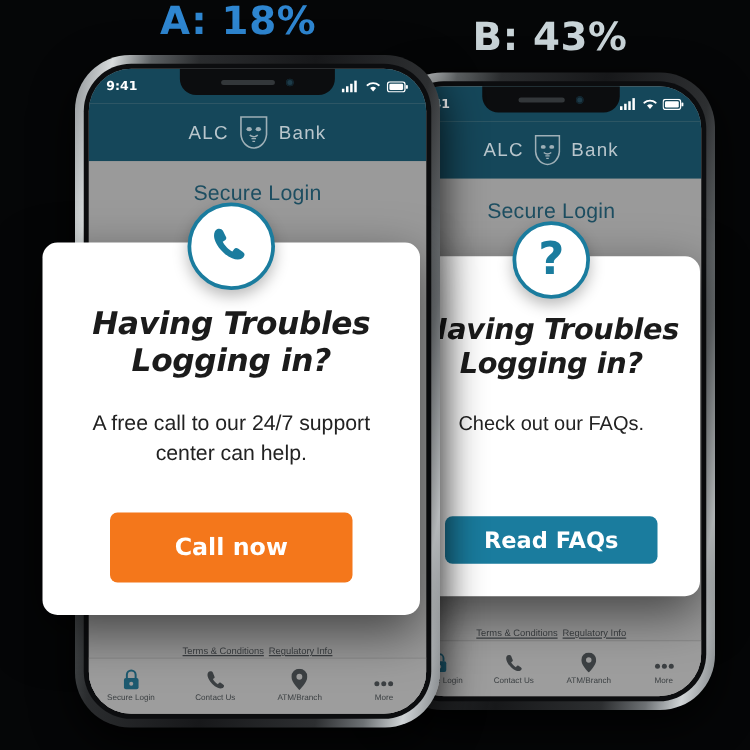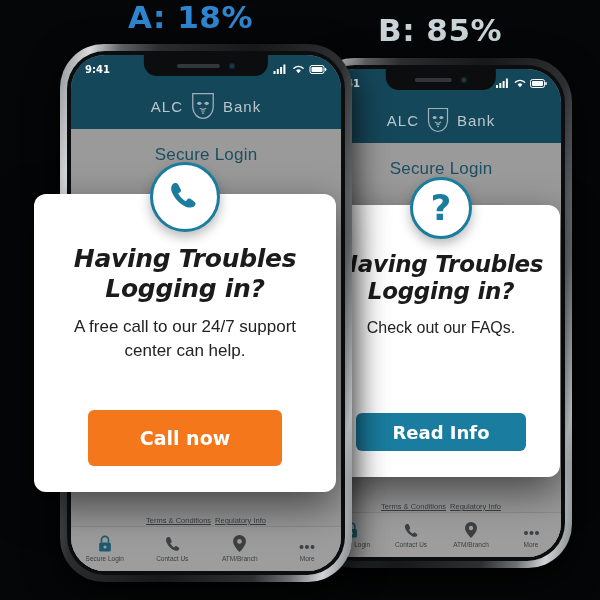--- a/index.html
+++ b/index.html
@@ -118,21 +118,21 @@
   #cardB .badge{width:56px;height:56px;top:-28px;}
   .qmark{font-size:36px;font-weight:bold;color:#1a7c9e;line-height:1;
          font-family:"DejaVu Sans",sans-serif;}
   .card-title{
     margin-top:50px;text-align:center;font-weight:bold;color:#1b1b1b;
     font-size:25px;line-height:1.18;letter-spacing:-.3px;
     font-family:"DejaVu Sans",sans-serif;padding:0 10px;font-style:italic;
   }
   #cardB .card-title{margin-top:46px;font-size:23px;}
   .card-body{
-    margin-top:12px;text-align:center;color:#222;font-size:17px;
+    margin-top:24px;text-align:center;color:#222;font-size:17px;
     line-height:1.4;padding:0 22px;
   }
   #cardB .card-body{font-size:16px;}
   .cta{
     position:absolute;bottom:24px;left:50%;transform:translateX(-50%);
     border:none;border-radius:6px;color:#fff;font-size:19px;font-weight:bold;
     display:flex;align-items:center;justify-content:center;cursor:pointer;
     font-family:"DejaVu Sans",sans-serif;
   }
   #ctaA{background:#f4771b;width:194px;height:56px;bottom:26px;}
@@ -333,33 +333,33 @@
 
   <div class="card" id="cardB">
     <div class="badge">
       <span class="qmark">?</span>
     </div>
     <div class="card-title">
       <span>Having Troubles</span><br>
       <span>Logging in?</span>
     </div>
     <div class="card-body">Check out our FAQs.</div>
-    <button class="cta" id="ctaB">Read Info</button>
+    <button class="cta" id="ctaB">Read FAQs</button>
   </div>
 
   <div class="card" id="cardA">
     <div class="badge">
       <svg width="34" height="34" viewBox="0 0 24 24">
         <path d="M4.2 2.3C2.1 3.4 1.7 6.4 3.1 9.4c1.7 3.7 5.3 7.7 9.4 9.4 3 1.3 6.2.8 6.9-1.6.3-.9-.2-1.5-1-2.1l-2.6-1.8c-.9-.6-1.7-.3-2.3.5l-.9 1.2c-2-1-4.3-3.3-5.4-5.5l1.3-.9c.8-.5.9-1.4.4-2.1L7.3 3.3c-.6-.9-1.6-1.4-3.1-1z" fill="#1a7c9e"></path>
       </svg>
     </div>
     <div class="card-title">
       <span>Having Troubles</span><br>
       <span>Logging in?</span>
     </div>
     <div class="card-body">A free call to our 24/7 support center can help.</div>
     <button class="cta" id="ctaA">Call now</button>
   </div>
 
   <div class="pct" id="pct-a">A: 18%</div>
-  <div class="pct" id="pct-b">B: 85%</div>
+  <div class="pct" id="pct-b">B: 43%</div>
 
 </div>
 
 </body></html>

